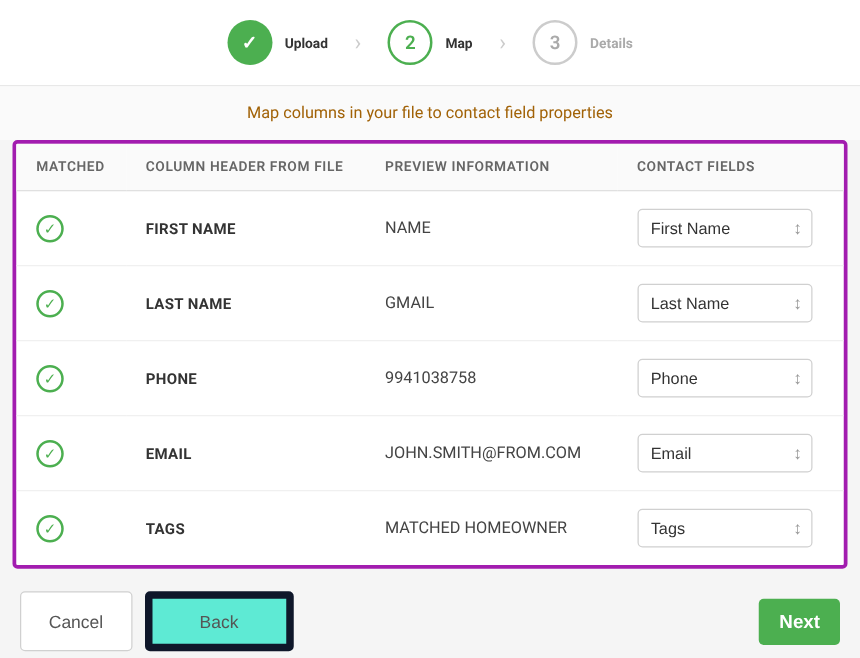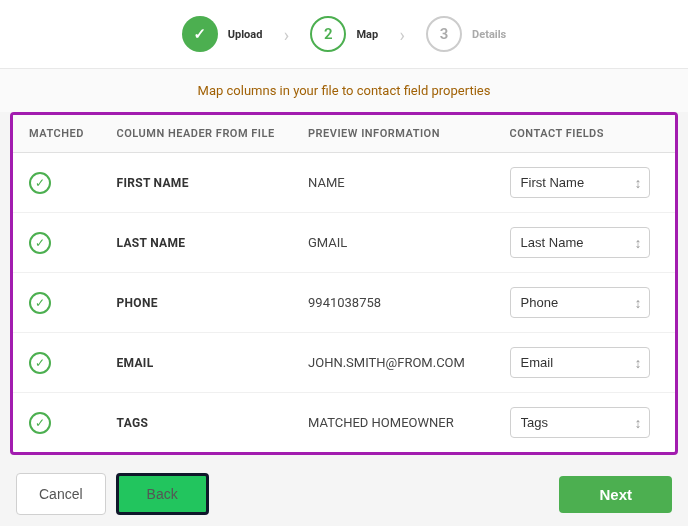--- a/index.html
+++ b/index.html
@@ -211,30 +211,30 @@
     .btn-cancel {
       padding: 10px 22px;
       border: 1px solid #d0d0d0;
       background: #fff;
       color: #555;
       border-radius: 4px;
       font-size: 14px;
       cursor: pointer;
     }
     .btn-back {
-      padding: 10px 28px;
-      border: 3px solid #0f172a;
-      background: #22c55e;
+      padding: 10px 38px;
+      border: 6px solid #0f172a;
+      background: #5eead4;
       color: #555;
       border-radius: 4px;
       font-size: 14px;
       cursor: pointer;
     }
     .btn-next {
-      padding: 10px 40px;
+      padding: 10px 16px;
       background: #4caf50;
       color: #fff;
       border: none;
       border-radius: 4px;
       font-size: 15px;
       font-weight: 600;
       cursor: pointer;
     }
   </style>
 </head>

